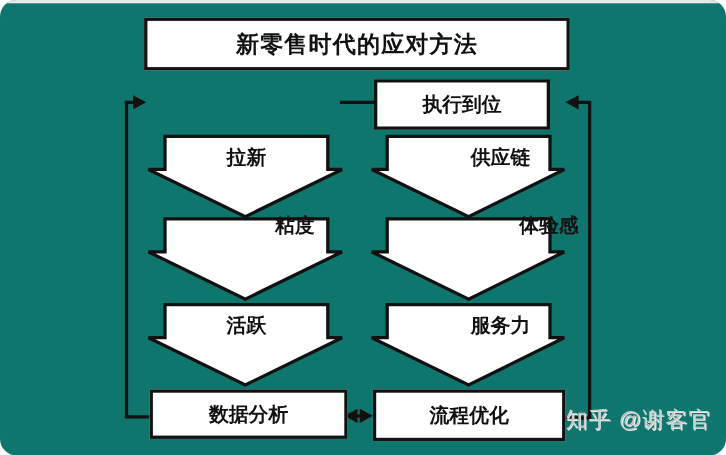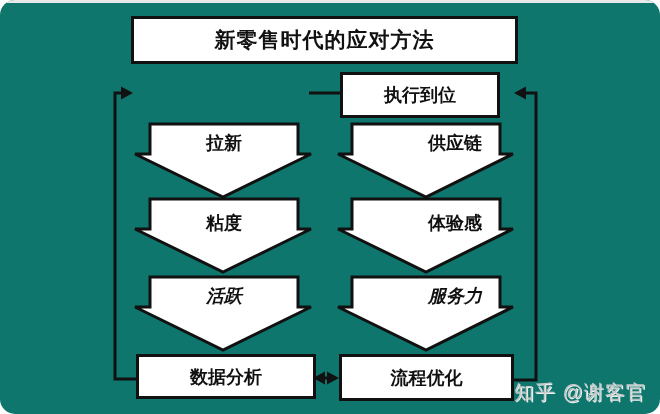--- a/index.html
+++ b/index.html
@@ -56,25 +56,25 @@
     align-items: center;
     justify-content: center;
     font-size: 18px;
     font-weight: bold;
     color: #111111;
     z-index: 2;
   }
   .col-left  { left: 150px; }
   .col-right { left: 352px; margin-left: 29px; }
   .row-1 { top: 126px; }
-  .row-2 { top: 206px; }
-  .row-3 { top: 279px; font-style: italic; }
+  .row-2 { top: 188px; padding-left: 44px; }
+  .row-3 { top: 279px; }
   .watermark {
     position: absolute;
-    left: 514px; top: 379px;
+    left: 514px; top: 368px;
     font-size: 20px;
     color: #c9c9c9;
     letter-spacing: 1px;
     text-shadow: 1px 1px 0 rgba(255,255,255,0.9);
     z-index: 3;
     white-space: nowrap;
   }
   svg { display: block; }
 </style>
 </head>

